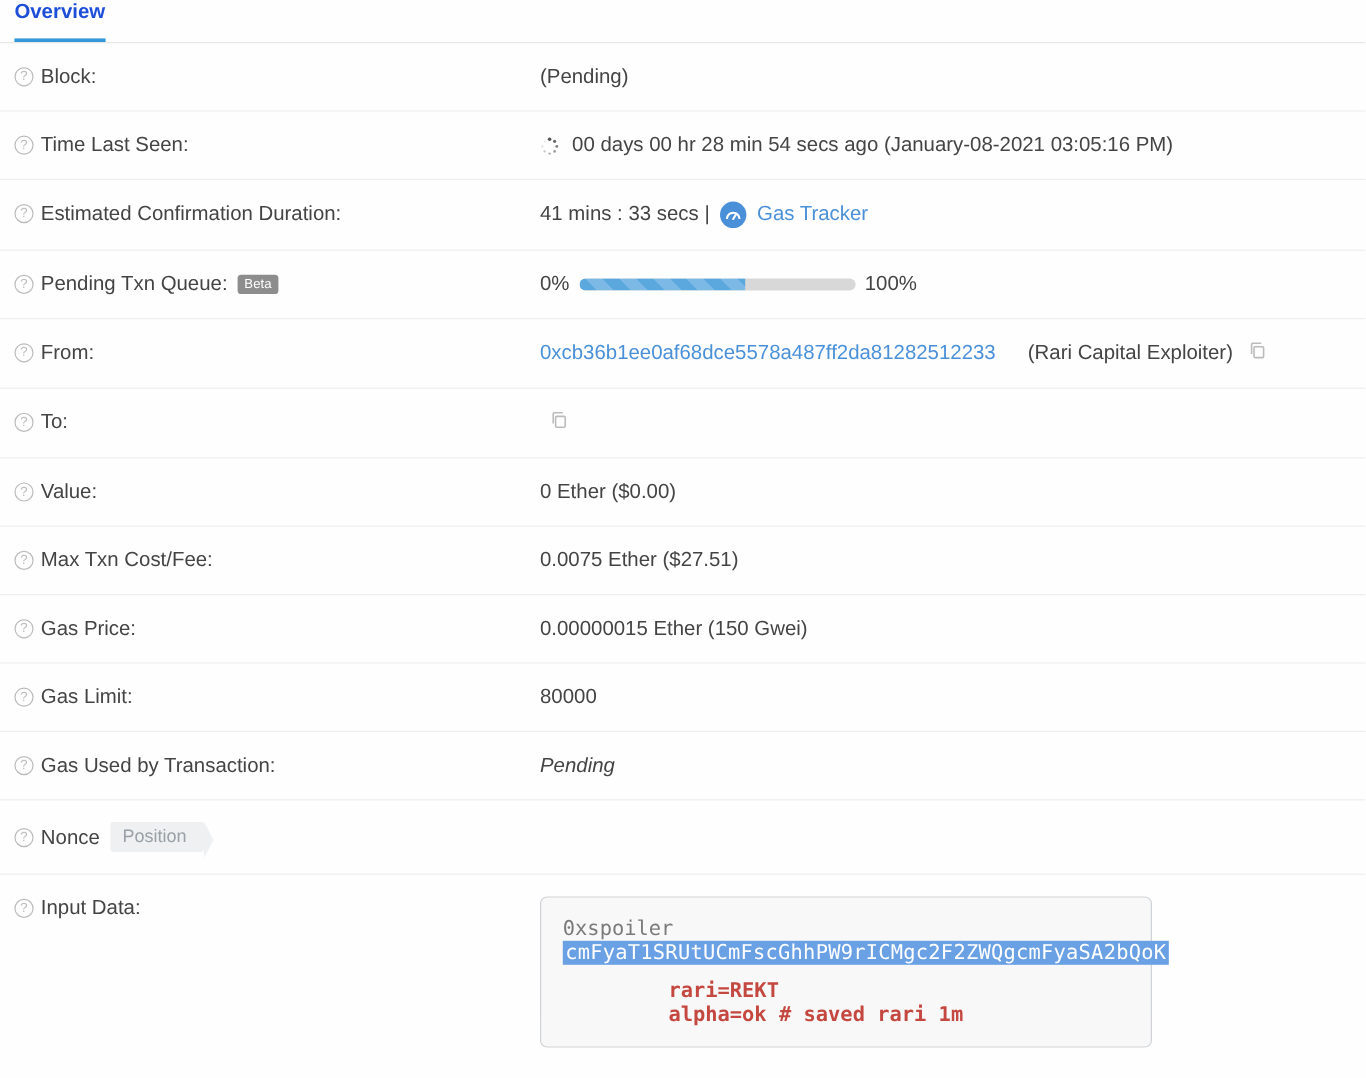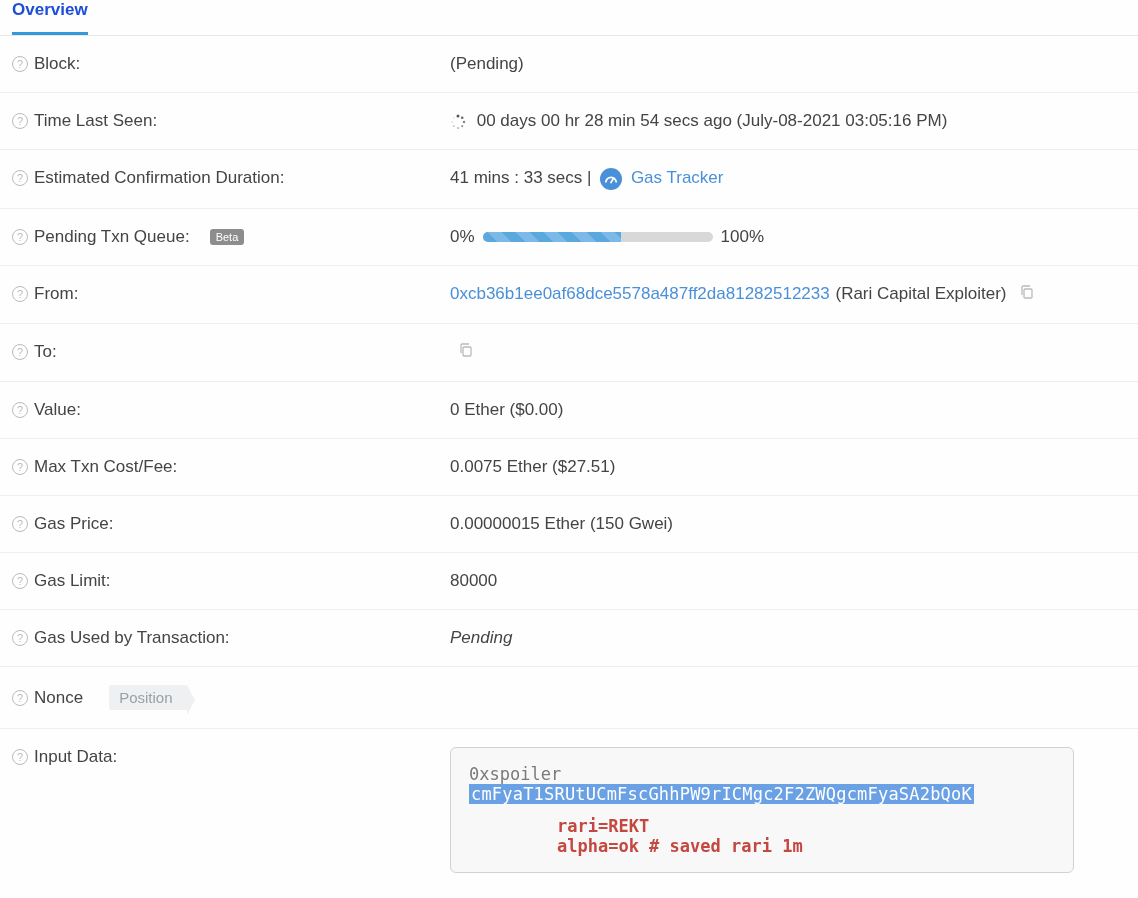--- a/index.html
+++ b/index.html
@@ -48,21 +48,21 @@
       cursor: pointer;
     }
     .field-value { flex: 1; font-size: 17px; color: #444; }
     .field-value a, .link { color: #4a90d9; text-decoration: none; }
     .badge-beta {
       background: #8d8d8d;
       color: #fff;
       font-size: 11px;
       padding: 2px 6px;
       border-radius: 3px;
-      margin-left: 14px;
+      margin-left: 2px;
     }
     .spinner-icon {
       display: inline-block;
       vertical-align: middle;
       width: 16px; height: 16px;
       margin-right: 6px;
     }
     .gauge-icon {
       display: inline-flex;
       align-items: center;
@@ -94,47 +94,47 @@
         #7cb9e6 20px
       );
     }
     .copy-icon {
       display: inline-block;
       margin-left: 8px;
       color: #bbb;
       cursor: pointer;
       vertical-align: middle;
     }
-    .addr-note { color: #444; margin-left: 1px; }
+    .addr-note { color: #444; margin-left: 22px; }
     .italic { font-style: italic; }
     .chip {
       background: #eef0f1;
       color: #9aa0a7;
       font-size: 15px;
       padding: 4px 14px 4px 10px;
       border-radius: 2px;
-      margin-left: 20px;
+      margin-left: 3px;
       position: relative;
     }
     .chip::after {
       content: "";
       position: absolute;
       right: -8px; top: 0;
       border-top: 15px solid transparent;
       border-bottom: 15px solid transparent;
       border-left: 8px solid #eef0f1;
     }
     .input-data-box {
       border: 1px solid #cfd3d7;
       border-radius: 6px;
       background: #f8f8f8;
       padding: 16px 18px;
       font-family: ui-monospace, Menlo, Monaco, Consolas, monospace;
       font-size: 17px;
-      width: 624px;
+      width: 510px;
     }
     .mono-prefix { color: #7a7a7a; }
     .mono-hili {
       background: #6aa0e4;
       color: #fff;
       padding: 0 2px;
       letter-spacing: 0.2px;
     }
     .mono-red { color: #c44840; font-weight: 600; }
     .mono-indent { margin-left: 88px; margin-top: 12px; }
@@ -170,21 +170,21 @@
           <circle cx="12.2" cy="3.8" r="1.3" opacity="0.9"></circle>
           <circle cx="14" cy="8" r="1.2" opacity="0.75"></circle>
           <circle cx="12.2" cy="12.2" r="1.1" opacity="0.6"></circle>
           <circle cx="8" cy="14" r="1" opacity="0.45"></circle>
           <circle cx="3.8" cy="12.2" r="0.9" opacity="0.35"></circle>
           <circle cx="2" cy="8" r="0.8" opacity="0.25"></circle>
           <circle cx="3.8" cy="3.8" r="0.7" opacity="0.2"></circle>
         </g>
       </svg>
     </span>
-    <span>00 days 00 hr 28 min 54 secs ago (July-08-2021 03:05:16 PM)</span>
+    <span>00 days 00 hr 28 min 54 secs ago (January-08-2021 03:05:16 PM)</span>
   </div>
 </div>
 
 <div class="field-row">
   <div class="field-label">
     <span class="help-icon">?</span>
     <span>Estimated Confirmation Duration:</span>
   </div>
   <div class="field-value">
     <span>41 mins : 33 secs</span>

